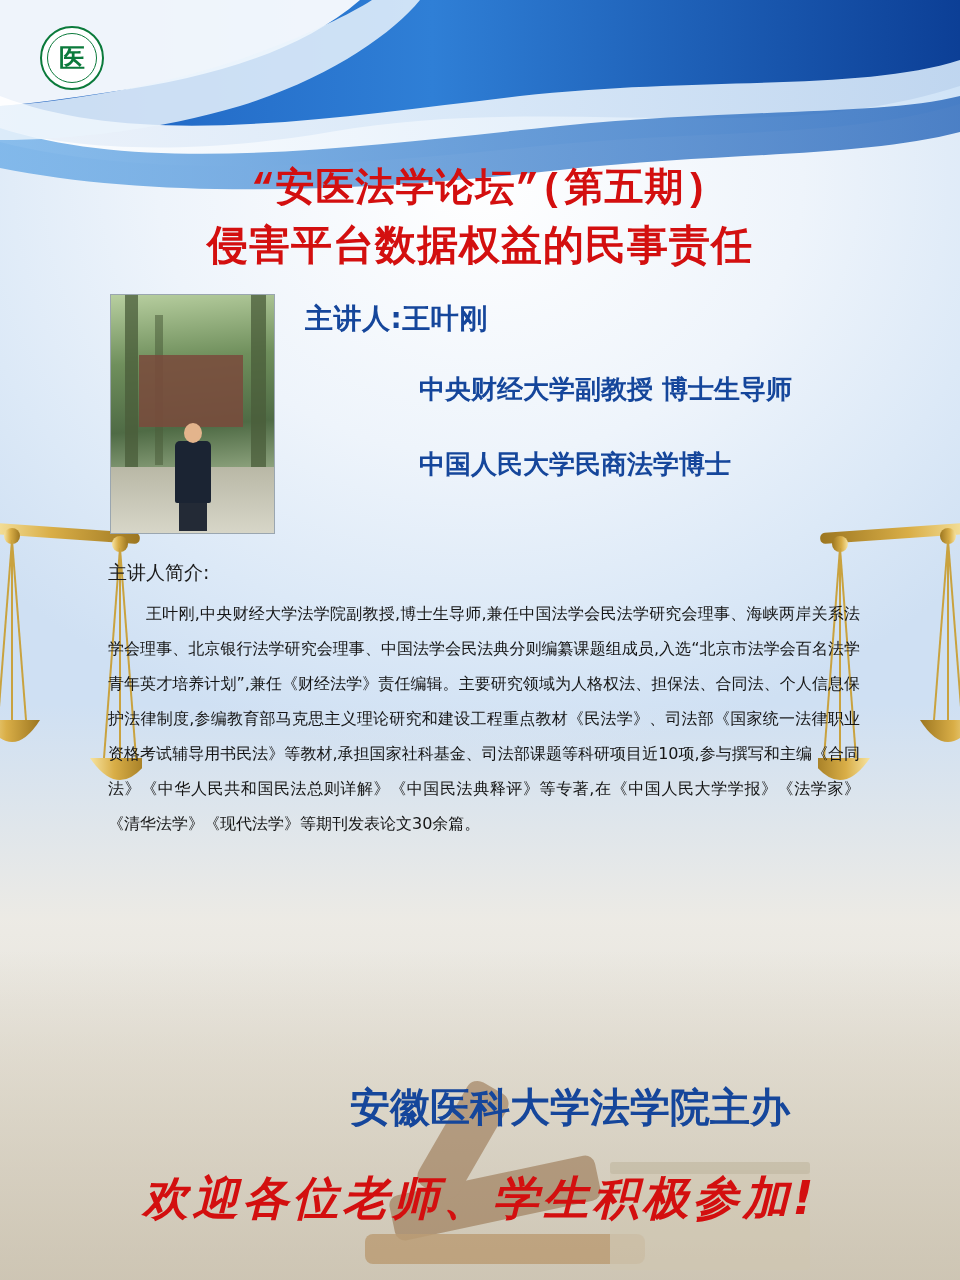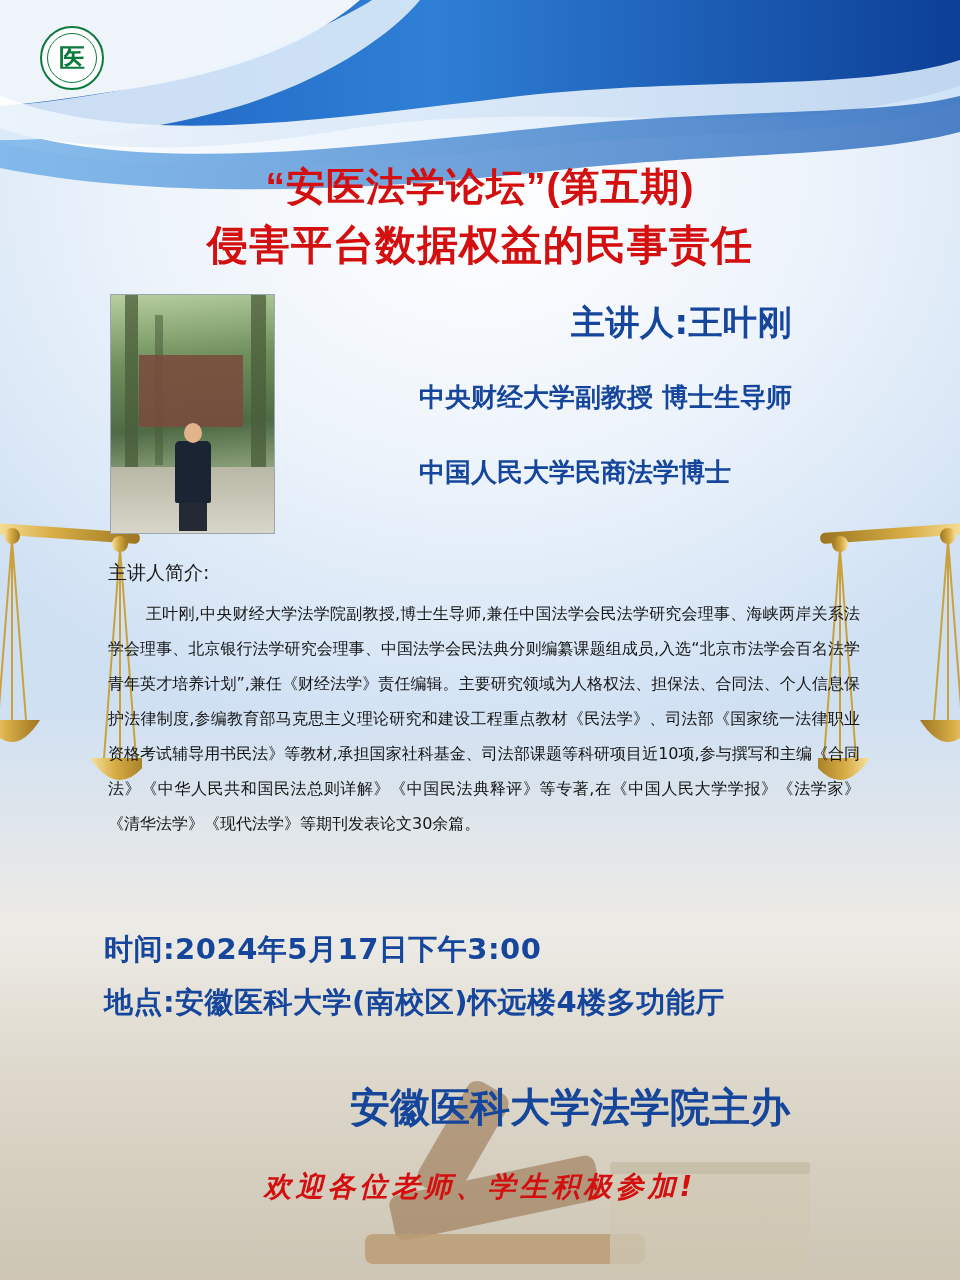--- a/index.html
+++ b/index.html
@@ -61,21 +61,21 @@
     font-family:"Liberation Sans", sans-serif;
   }
 
   
   .title-block {
     position:absolute; top:160px; left:0; width:960px;
     text-align:center; z-index:5;
   }
   .title-1 {
     font-size:39px; font-weight:bold; color:#d30f0f;
-    font-family:Liberation Sans, sans-serif;
+    font-family:Liberation Mono, monospace;
     letter-spacing:1px;
     white-space:nowrap;
   }
   .title-2 {
     margin-top:4px;
     font-size:41px; font-weight:bold; color:#d30f0f;
     font-family:"DejaVu Sans", sans-serif;
     letter-spacing:1px;
     white-space:nowrap;
   }
@@ -113,24 +113,23 @@
   }
   .portrait .person-legs {
     position:absolute; left:68px; top:204px; width:28px; height:32px;
     background:#232a36;
   }
   .speaker-texts {
     margin-left:30px; padding-top:6px;
     color:#15469b;
   }
   .speaker-name {
-    font-size:34px; font-weight:bold; color:#15469b;
+    font-size:28px; font-weight:bold; color:#15469b;
     font-family:"DejaVu Sans", sans-serif;
     letter-spacing:.5px;
-    text-align:right;
   }
   .speaker-line {
     margin-top:34px; margin-left:114px;
     font-size:26px; font-weight:bold; color:#15469b;
     font-family:"DejaVu Sans", sans-serif;
     white-space:nowrap;
   }
   .speaker-line.l2 { margin-top:40px; }
 
   
@@ -172,21 +171,21 @@
     text-align:center; padding-left:180px;
     font-size:40px; font-weight:bold; color:#15469b;
     font-family:"DejaVu Sans", sans-serif;
     z-index:5; white-space:nowrap;
   }
 
   
   .welcome {
     position:absolute; top:1168px; left:0; width:960px;
     text-align:center;
-    font-size:28px; font-weight:bold; color:#d30f0f;
+    font-size:46px; font-weight:bold; color:#d30f0f;
     font-family:"DejaVu Sans", sans-serif;
     font-style:italic;
     letter-spacing:4px;
     z-index:6; white-space:nowrap;
   }
 
   
   .gavel {
     position:absolute; left:140px; bottom:0; width:700px; height:260px;
     z-index:1; opacity:.55;
@@ -318,22 +317,18 @@
       <path d="M-8,238 Q22,282 52,238 Z" fill="url(#gold2)"></path>
       <path d="M102,200 Q130,244 158,200 Z" fill="url(#gold2)"></path>
     </svg>
   </div>
 
   <div class="bio">
     <div class="bio-title">主讲人简介:</div>
     <div class="bio-body">王叶刚,中央财经大学法学院副教授,博士生导师,兼任中国法学会民法学研究会理事、海峡两岸关系法学会理事、北京银行法学研究会理事、中国法学会民法典分则编纂课题组成员,入选“北京市法学会百名法学青年英才培养计划”,兼任《财经法学》责任编辑。主要研究领域为人格权法、担保法、合同法、个人信息保护法律制度,参编教育部马克思主义理论研究和建设工程重点教材《民法学》、司法部《国家统一法律职业资格考试辅导用书民法》等教材,承担国家社科基金、司法部课题等科研项目近10项,参与撰写和主编《合同法》《中华人民共和国民法总则详解》《中国民法典释评》等专著,在《中国人民大学学报》《法学家》《清华法学》《现代法学》等期刊发表论文30余篇。</div>
   </div>
 
-  <div class="meta">
-    <div class="meta-line">时间:2024年5月17日下午3:00</div>
-    <div class="meta-line">地点:安徽医科大学(南校区)怀远楼4楼多功能厅</div>
-  </div>
 
   <div class="organizer">安徽医科大学法学院主办</div>
 
   <div class="welcome">欢迎各位老师、学生积极参加!</div>
 
 </div>
 
 </body></html>

